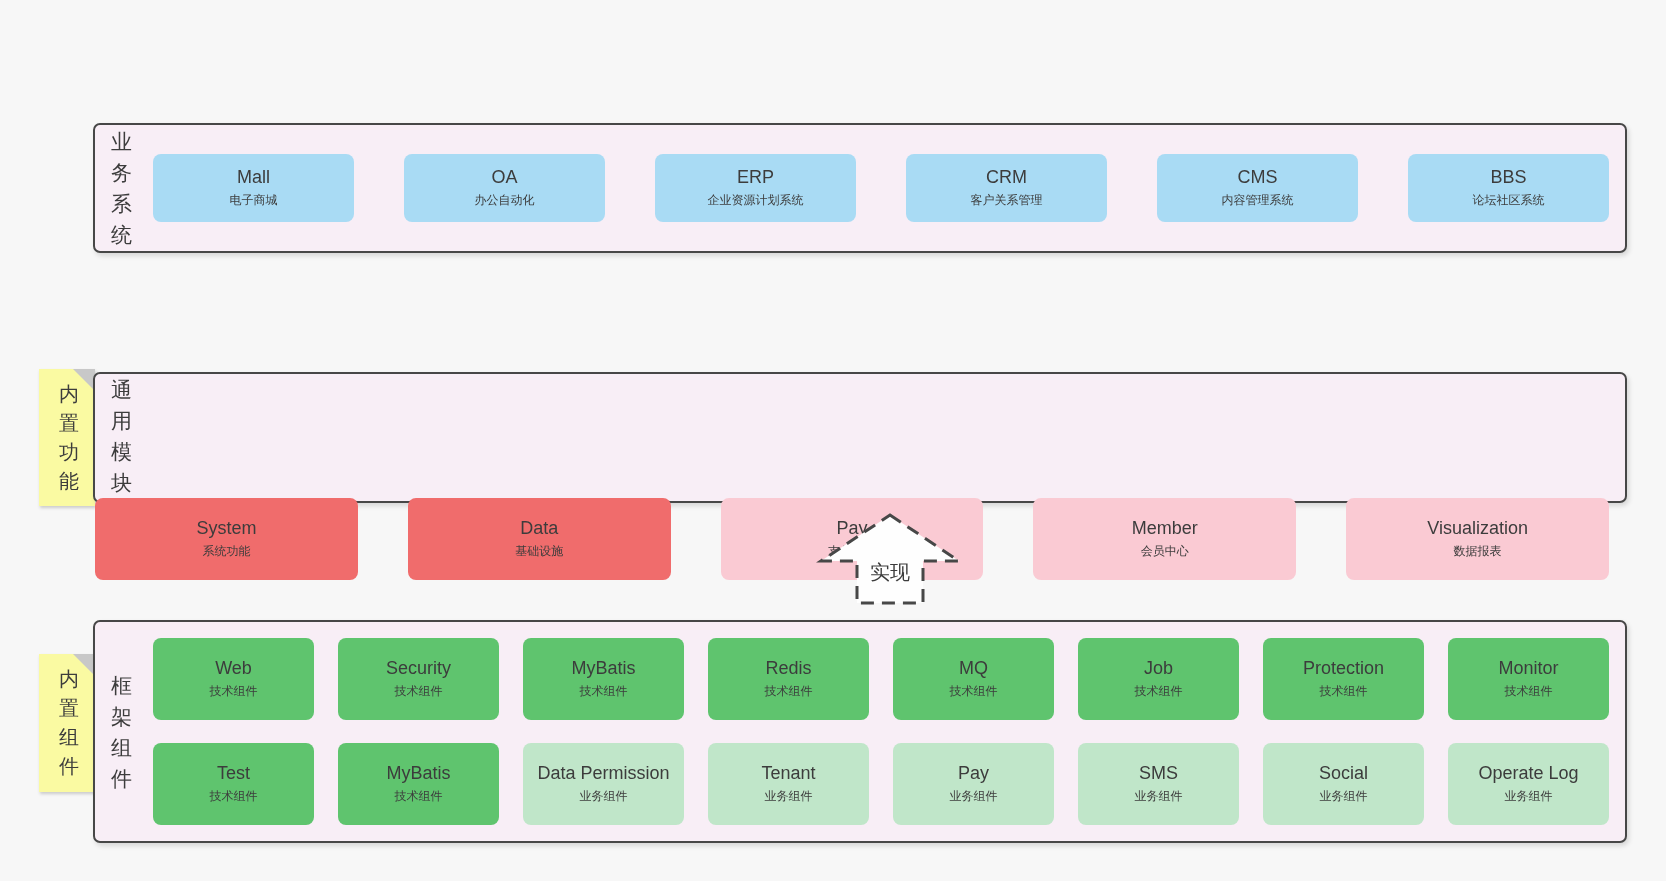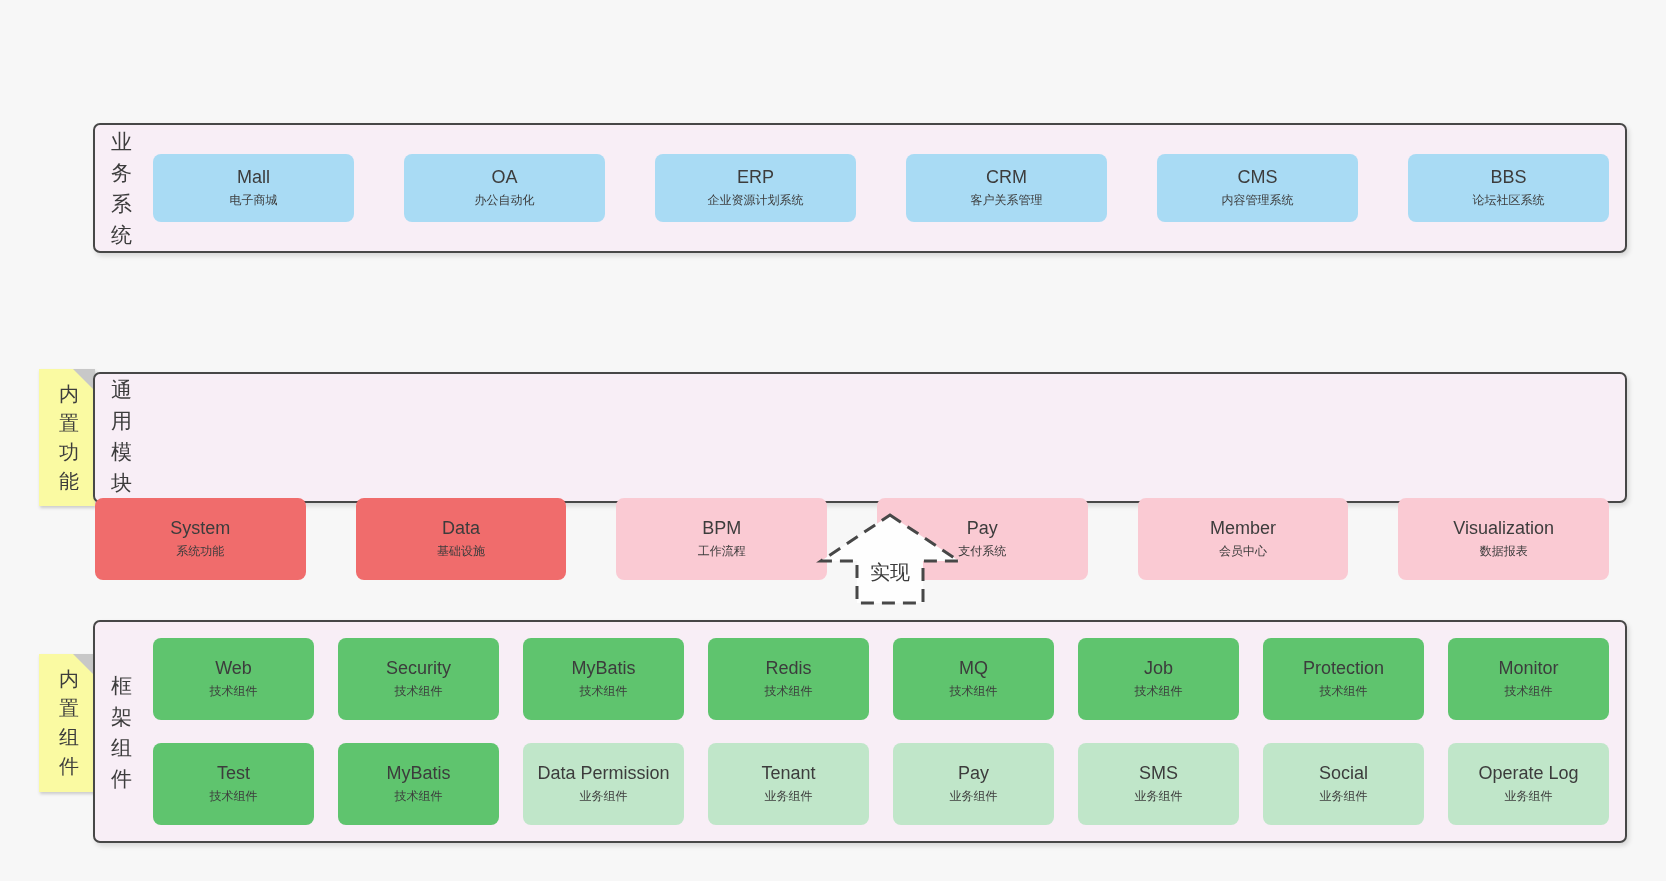--- a/index.html
+++ b/index.html
@@ -122,24 +122,20 @@
     <div class="band-boxes">
       <div class="box red">
         <span class="t">System</span>
         <span class="s">系统功能</span>
       </div>
       <div class="box red">
         <span class="t">Data</span>
         <span class="s">基础设施</span>
       </div>
       <div class="box pink">
-        <span class="t">BPM</span>
-        <span class="s">工作流程</span>
-      </div>
-      <div class="box pink">
         <span class="t">Pay</span>
         <span class="s">支付系统</span>
       </div>
       <div class="box pink">
         <span class="t">Member</span>
         <span class="s">会员中心</span>
       </div>
       <div class="box pink">
         <span class="t">Visualization</span>
         <span class="s">数据报表</span>

